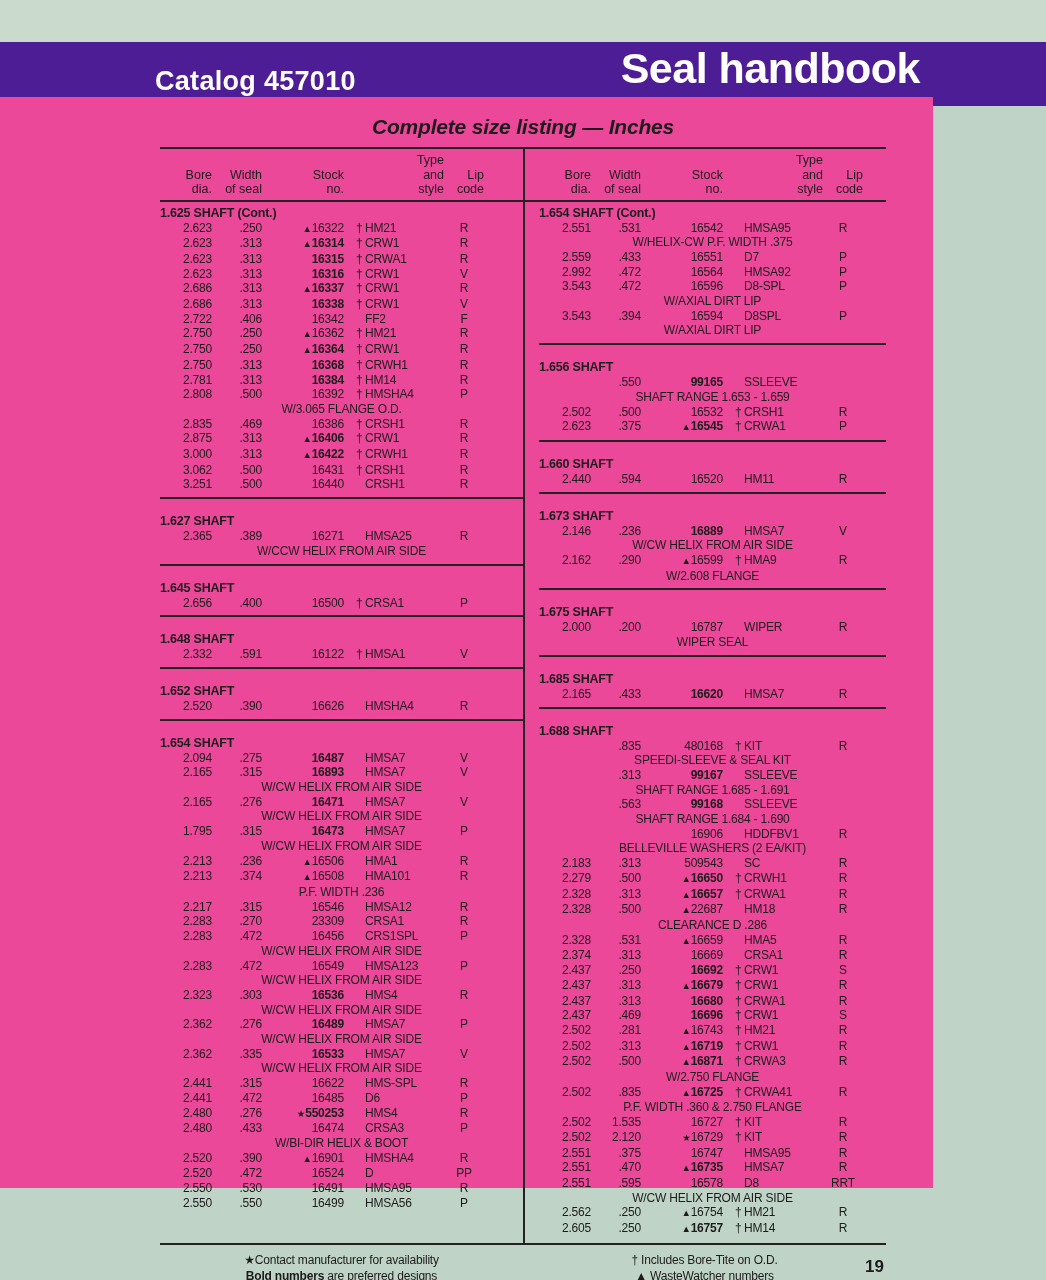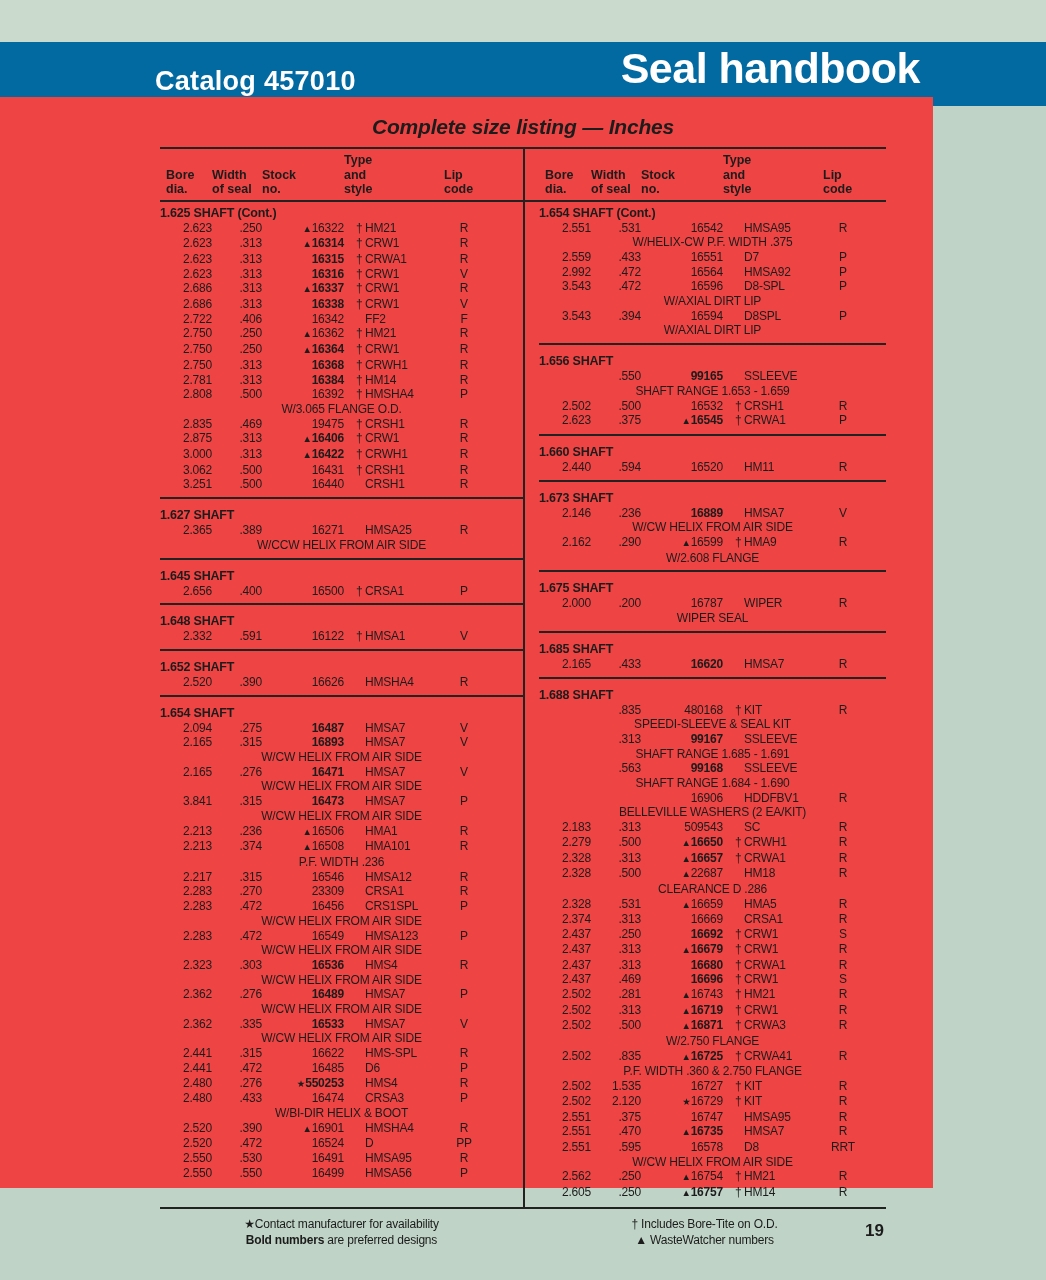--- a/index.html
+++ b/index.html
@@ -3,37 +3,37 @@
 <meta charset="utf-8">
 <style>
   html,body{margin:0;padding:0;}
   body{
     width:1046px;height:1280px;position:relative;
     background:#bfd3c6;
     font-family:"Liberation Sans",sans-serif;
     color:#1c1c1c;overflow:hidden;
   }
   .top-strip{position:absolute;left:0;top:0;width:1046px;height:42px;background:#cadacd;}
-  .band{position:absolute;left:0;top:42px;width:1046px;height:64px;background:#0369a1;}
+  .band{position:absolute;left:0;top:42px;width:1046px;height:64px;background:#4c1d95;}
   .catalog{position:absolute;left:155px;bottom:9px;font-size:27px;font-weight:bold;color:#ffffff;letter-spacing:.3px;}
   .booktitle{position:absolute;right:126px;bottom:13px;font-size:43px;font-weight:bold;color:#ffffff;letter-spacing:-.5px;}
-  .page{position:absolute;left:0;top:97px;width:933px;height:1091px;background:#ef4444;}
+  .page{position:absolute;left:0;top:97px;width:933px;height:1091px;background:#ec4899;}
   .doc-title{position:absolute;top:18px;left:160px;width:726px;text-align:center;
     font-size:21px;font-weight:bold;font-style:italic;letter-spacing:-.2px;}
   .table-wrap{position:absolute;left:160px;top:50px;width:726px;}
   .thead{display:flex;border-top:2px solid #222;border-bottom:2px solid #222;}
   .thead .half{width:363px;box-sizing:border-box;display:grid;
     grid-template-columns:46px 50px 82px 100px 40px;padding:4px 0 3px 6px;}
   .thead .half.right{border-left:2px solid #222;padding-left:20px;}
-  .hcell{text-align:left;font-weight:bold;font-size:12.5px;}
+  .hcell{text-align:right;font-weight:normal;font-size:12.5px;}
   .hcell div{height:14.5px;line-height:14.5px;}
   .cols{display:flex;border-bottom:2px solid #222;align-items:flex-start;}
   .col{width:363px;box-sizing:border-box;padding:4px 0 6px 0;}
   .col.right{border-left:2px solid #222;padding-left:14px;}
-  .section + .section{border-top:2px solid #222;margin-top:5px;padding-top:9px;}
+  .section + .section{border-top:2px solid #222;margin-top:5px;padding-top:15px;}
   .section-title{font-weight:bold;font-size:12.5px;line-height:15px;letter-spacing:-.2px;}
   .row{display:grid;grid-template-columns:46px 50px 82px 100px 40px;
     padding-left:6px;font-size:12px;line-height:14.7px;letter-spacing:-.2px;}
   .cell{white-space:nowrap;}
   .cell.bore,.cell.wid,.cell.stock{text-align:right;}
   .cell.stock .b{font-weight:bold;}
   .pfx{font-size:9.5px;}
   .cell.type{padding-left:12px;display:flex;}
   .dag{width:9px;display:inline-block;flex:0 0 9px;}
   .cell.lip{text-align:center;}
@@ -233,21 +233,21 @@
               <span class="cell type">
                 <span class="dag">†</span>
                 <span>HMSHA4</span>
               </span>
               <span class="cell lip">P</span>
             </div>
             <div class="note">W/3.065 FLANGE O.D.</div>
             <div class="row">
               <span class="cell bore">2.835</span>
               <span class="cell wid">.469</span>
-              <span class="cell stock"><span>19475</span></span>
+              <span class="cell stock"><span>16386</span></span>
               <span class="cell type">
                 <span class="dag">†</span>
                 <span>CRSH1</span>
               </span>
               <span class="cell lip">R</span>
             </div>
             <div class="row">
               <span class="cell bore">2.875</span>
               <span class="cell wid">.313</span>
               <span class="cell stock"><span class="pfx">▲</span><span class="b">16406</span></span>
@@ -369,21 +369,21 @@
               <span class="cell wid">.276</span>
               <span class="cell stock"><span class="b">16471</span></span>
               <span class="cell type">
                 <span class="dag"></span>
                 <span>HMSA7</span>
               </span>
               <span class="cell lip">V</span>
             </div>
             <div class="note">W/CW HELIX FROM AIR SIDE</div>
             <div class="row">
-              <span class="cell bore">3.841</span>
+              <span class="cell bore">1.795</span>
               <span class="cell wid">.315</span>
               <span class="cell stock"><span class="b">16473</span></span>
               <span class="cell type">
                 <span class="dag"></span>
                 <span>HMSA7</span>
               </span>
               <span class="cell lip">P</span>
             </div>
             <div class="note">W/CW HELIX FROM AIR SIDE</div>
             <div class="row">

